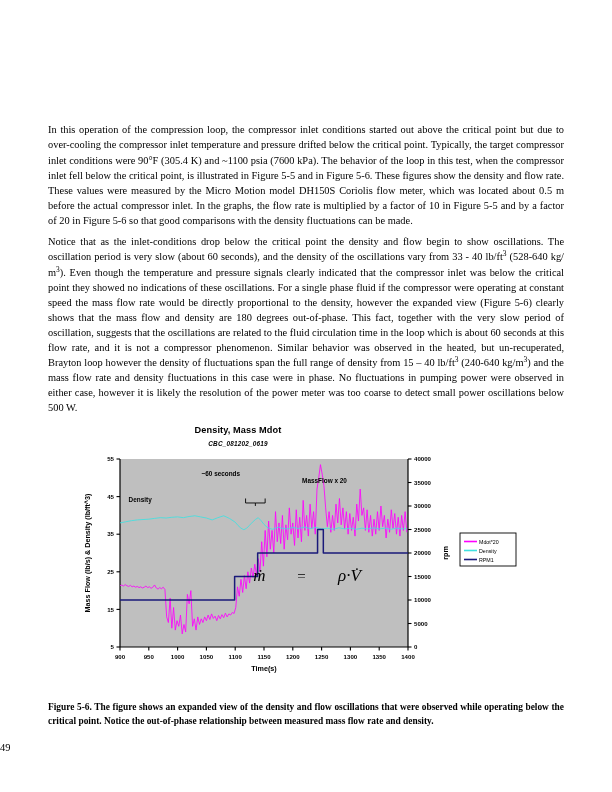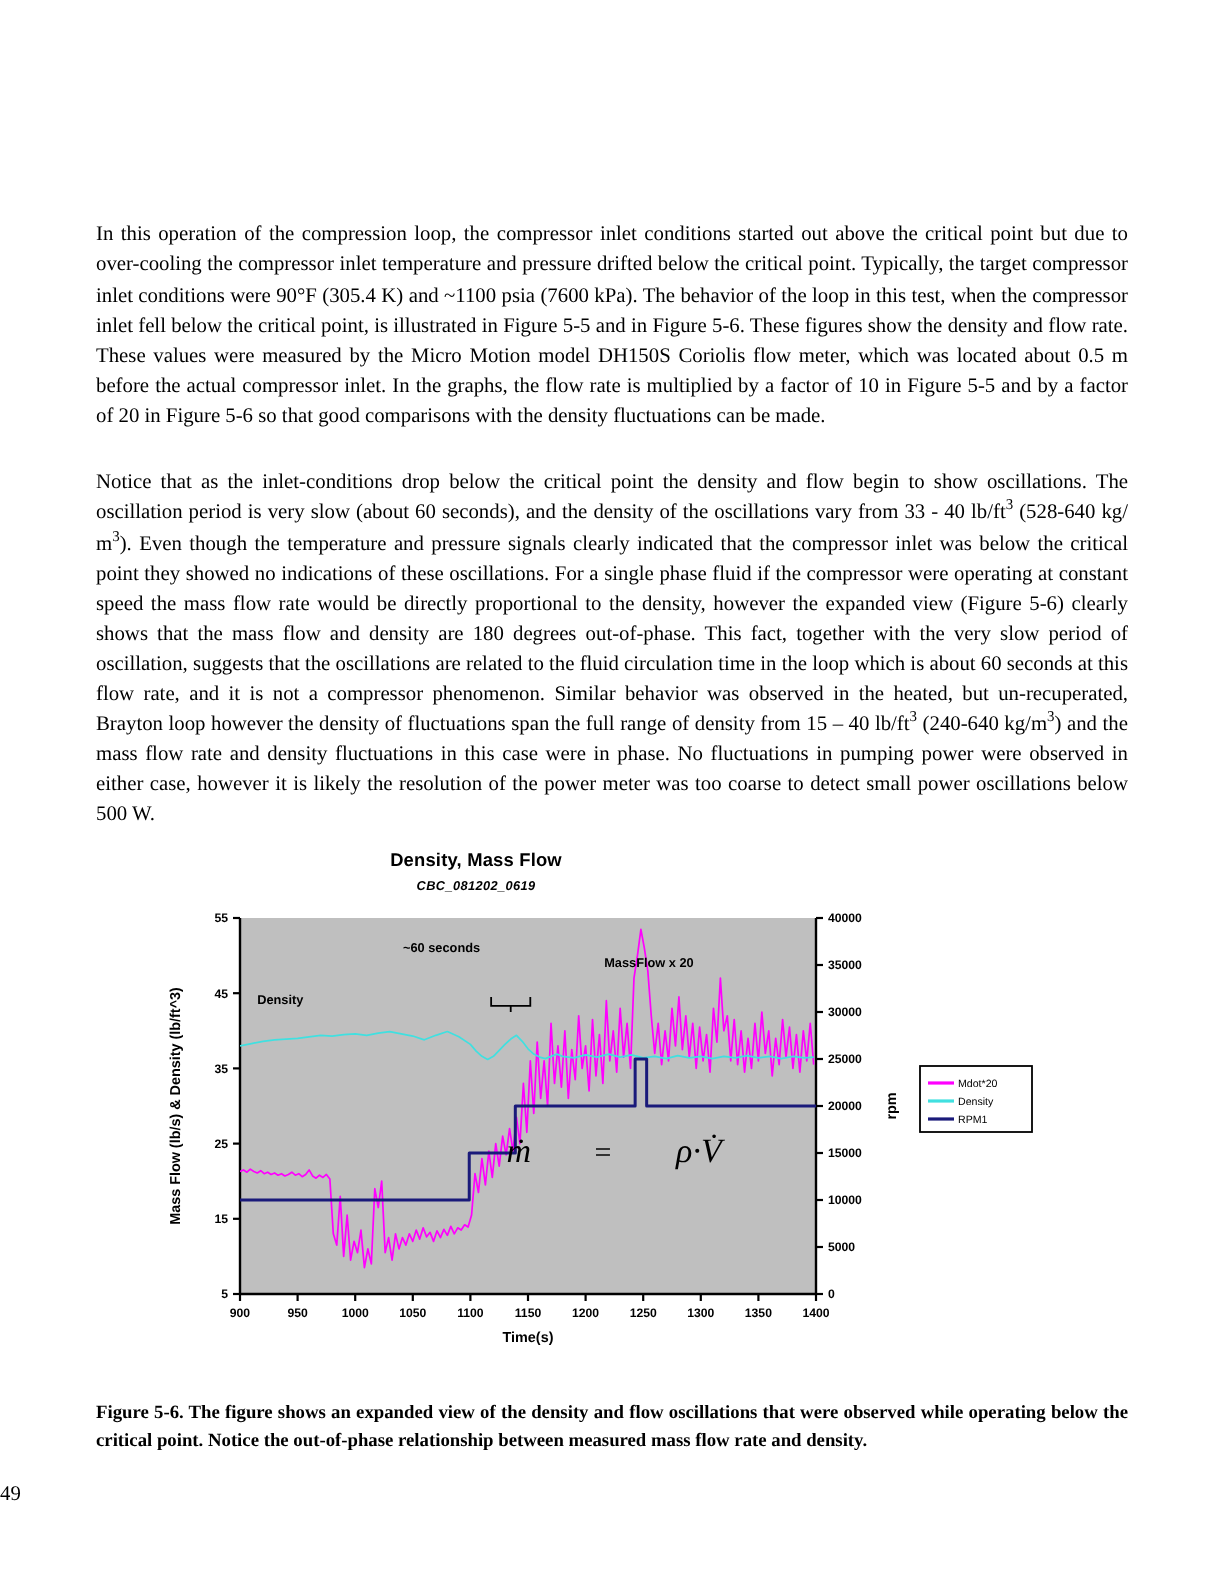--- a/index.html
+++ b/index.html
@@ -16,21 +16,21 @@
   .body-text {
     position:absolute;
     left:48px;
     width:516px;
     font-size:10.4px;
     line-height:1.45;
     text-align:justify;
     text-justify:inter-word;
     font-family:"Liberation Serif", serif;
   }
-  #para1 { top:100px;font-family:Liberation Serif, serif; }
+  #para1 { top:112px;font-family:Liberation Serif, serif; }
   #para2 { top:224px;font-family:Liberation Serif, serif; }
 
   sup { font-size:0.72em; vertical-align:super; line-height:0; }
 
   
   .figure-wrap {
     position:absolute;
     left:48px; top:425px;
     width:516px; height:255px;
   }
@@ -79,21 +79,21 @@
 </style>
 </head>
 <body>
 
 <div class="page">
 
   <p class="body-text" id="para1">In this operation of the compression loop, the compressor inlet conditions started out above the critical point but due to over-cooling the compressor inlet temperature and pressure drifted below the critical point.  Typically, the target compressor inlet conditions were 90°F (305.4 K) and ~1100 psia (7600 kPa).  The behavior of the loop in this test, when the compressor inlet fell below the critical point, is illustrated in Figure 5-5 and in Figure 5-6.   These figures show the density and flow rate.   These values were measured by the Micro Motion model DH150S Coriolis flow meter, which was located about 0.5 m before the actual compressor inlet.   In the graphs, the flow rate is multiplied by a factor of 10 in Figure 5-5 and by a factor of 20 in Figure 5-6 so that good comparisons with the density fluctuations can be made.</p>
   <p class="body-text" id="para2">Notice that as the inlet-conditions drop below the critical point the density and flow begin to show oscillations.  The oscillation period is very slow (about 60 seconds), and the density of the oscillations vary from 33 - 40 lb/ft<sup>3</sup> (528-640 kg/ m<sup>3</sup>).   Even though the temperature and pressure signals clearly indicated that the compressor inlet was below the critical point they showed no indications of these oscillations.  For a single phase fluid if the compressor were operating at constant speed the mass flow rate would be directly proportional to the density, however the expanded view (Figure 5-6) clearly shows that the mass flow and density are 180 degrees out-of-phase.  This fact, together with the very slow period of oscillation, suggests that the oscillations are related to the fluid circulation time in the loop which is about 60 seconds at this flow rate, and it is not a compressor phenomenon.   Similar behavior was observed in the heated, but un-recuperated, Brayton loop however the density of fluctuations span the full range of density from 15 – 40 lb/ft<sup>3</sup> (240-640 kg/m<sup>3</sup>) and the mass flow rate and density fluctuations in this case were in phase.  No fluctuations in pumping power were observed in either case, however it is likely the resolution of the power meter was too coarse to detect small power oscillations below 500 W.</p>
 
   <div class="figure-wrap">
-    <div class="chart-title">Density, Mass Flow</div>
+    <div class="chart-title">Density, Mass Mdot</div>
     <div class="chart-subtitle">CBC_081202_0619</div>
     <svg class="chart-svg" id="chart" width="516" height="228" viewBox="0 0 516 228">
         <rect x="72" y="8" width="288" height="188" fill="#bfbfbf"></rect>
         <line x1="72" y1="8" x2="72" y2="196" stroke="#000" stroke-width="1.2"></line>
         <line x1="360" y1="8" x2="360" y2="196" stroke="#000" stroke-width="1.2"></line>
         <line x1="72" y1="196" x2="360" y2="196" stroke="#000" stroke-width="1.2"></line>
         <line x1="68.5" y1="196" x2="72" y2="196" stroke="#000" stroke-width="1.1"></line>
         <text x="66" y="198.2" class="tick-label" text-anchor="end">5</text>
         <line x1="68.5" y1="158.4" x2="72" y2="158.4" stroke="#000" stroke-width="1.1"></line>
         <text x="66" y="160.6" class="tick-label" text-anchor="end">15</text>

